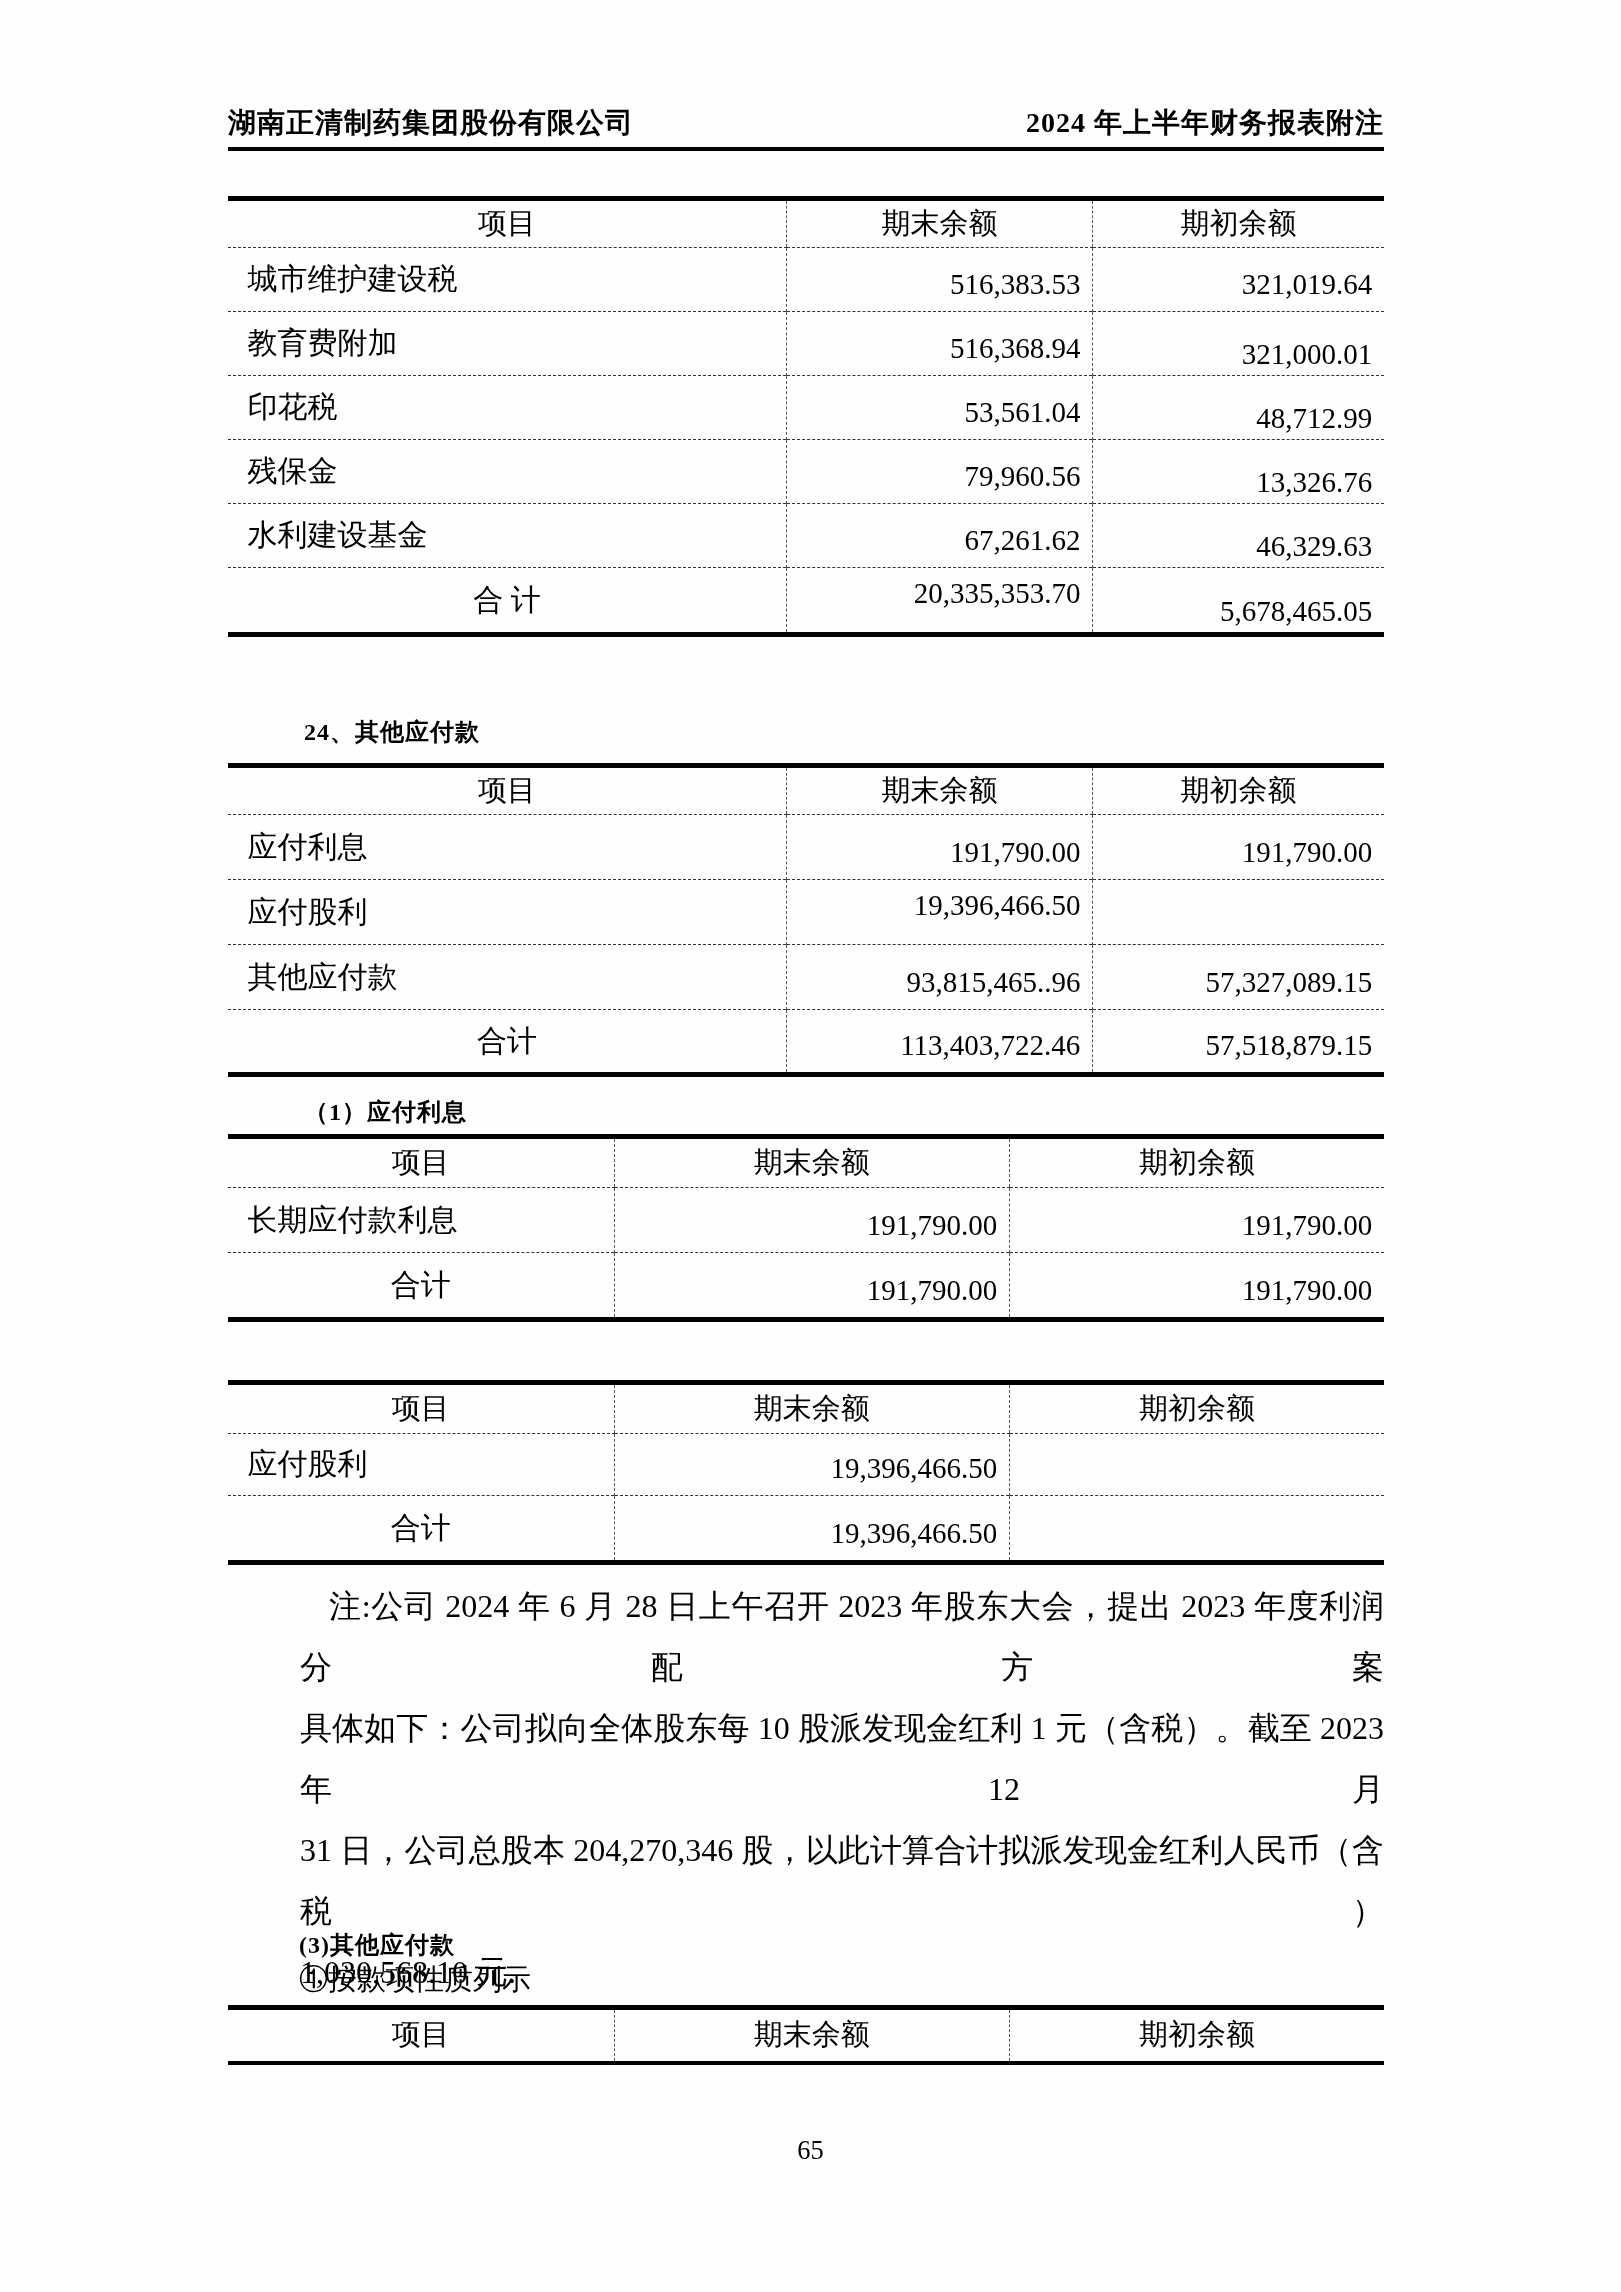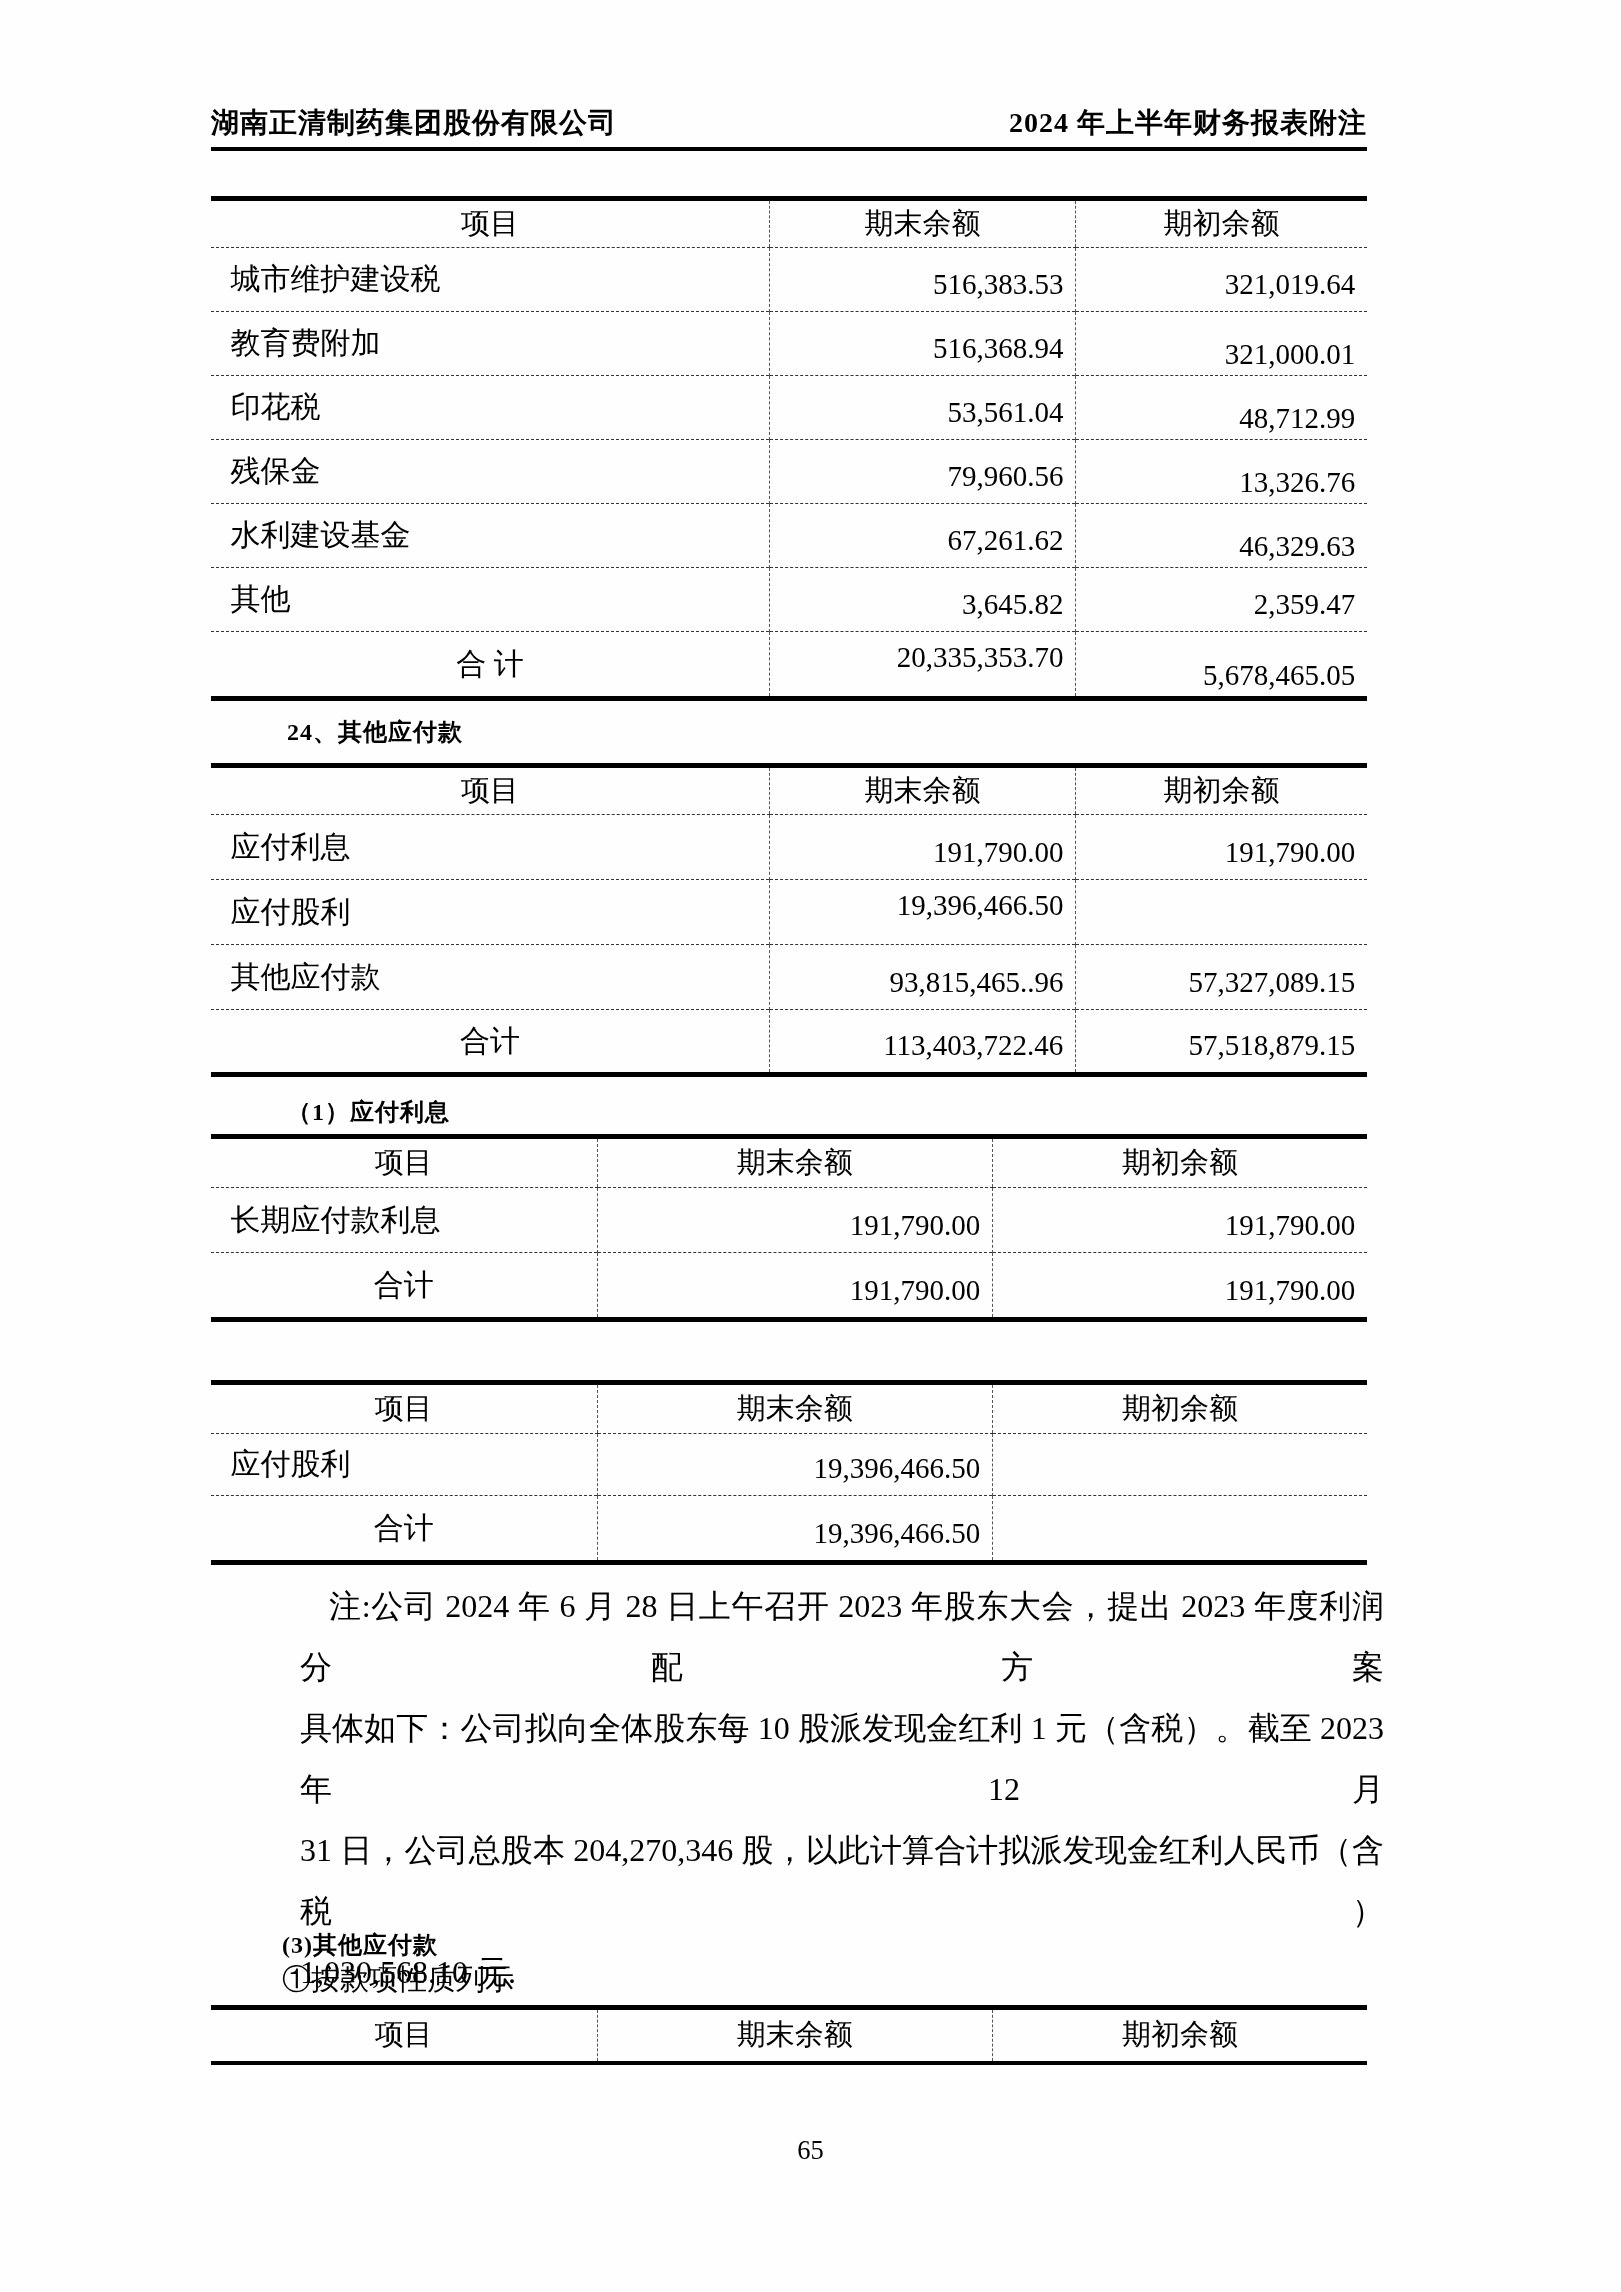--- a/index.html
+++ b/index.html
@@ -6,21 +6,21 @@
   html,body { background:#888; }
   .page {
     position:relative;
     width:1621px; height:2293px;
     margin:0 auto;
     background:#fefefe;
     font-family:"Liberation Serif","DejaVu Serif",serif;
     color:#000;
     overflow:hidden;
   }
-  .abs { position:absolute; left:211px; width:1156px; }
+  .abs { position:absolute; left:228px; width:1156px; }
 
   
   .page-header { top:104px; display:flex; justify-content:space-between; align-items:flex-end;
                  font-weight:bold; font-size:28px; letter-spacing:1px; }
   .header-rule { top:147px; height:3.9px; background:#000; }
 
   
   .sec-heading { font-weight:bold; font-size:24px; padding-left:76px; letter-spacing:1px; }
   .sub-heading { font-size:29px; padding-left:71px; }
 
@@ -118,25 +118,20 @@
       <tr class="row">
         <td class="label">残保金</td>
         <td class="num vline">79,960.56</td>
         <td class="num vline v-low">13,326.76</td>
       </tr>
       <tr class="row">
         <td class="label">水利建设基金</td>
         <td class="num vline">67,261.62</td>
         <td class="num vline v-low">46,329.63</td>
       </tr>
-      <tr class="row">
-        <td class="label">其他</td>
-        <td class="num vline">3,645.82</td>
-        <td class="num vline">2,359.47</td>
-      </tr>
       <tr class="total">
         <td class="label center">合 计</td>
         <td class="num vline v-mid">20,335,353.70</td>
         <td class="num vline v-low">5,678,465.05</td>
       </tr>
     </tbody>
   </table>
 
   <div class="abs sec-heading" id="hd-24">24、其他应付款</div>
 

